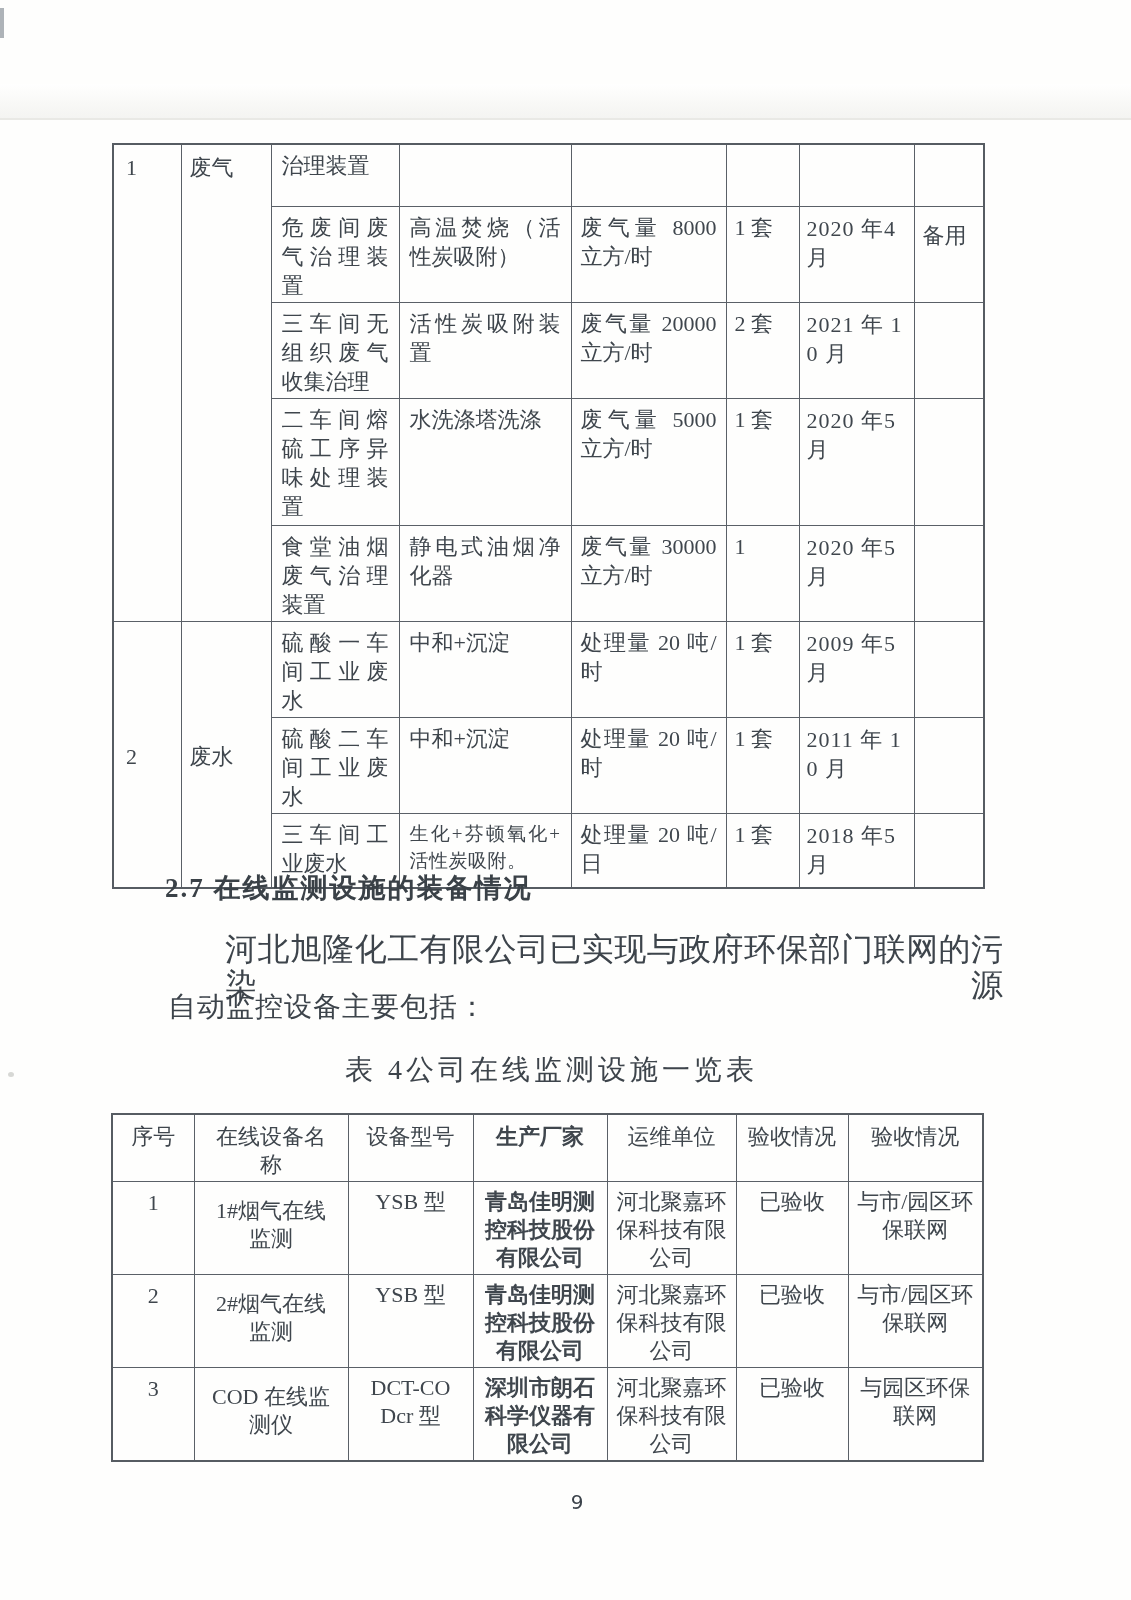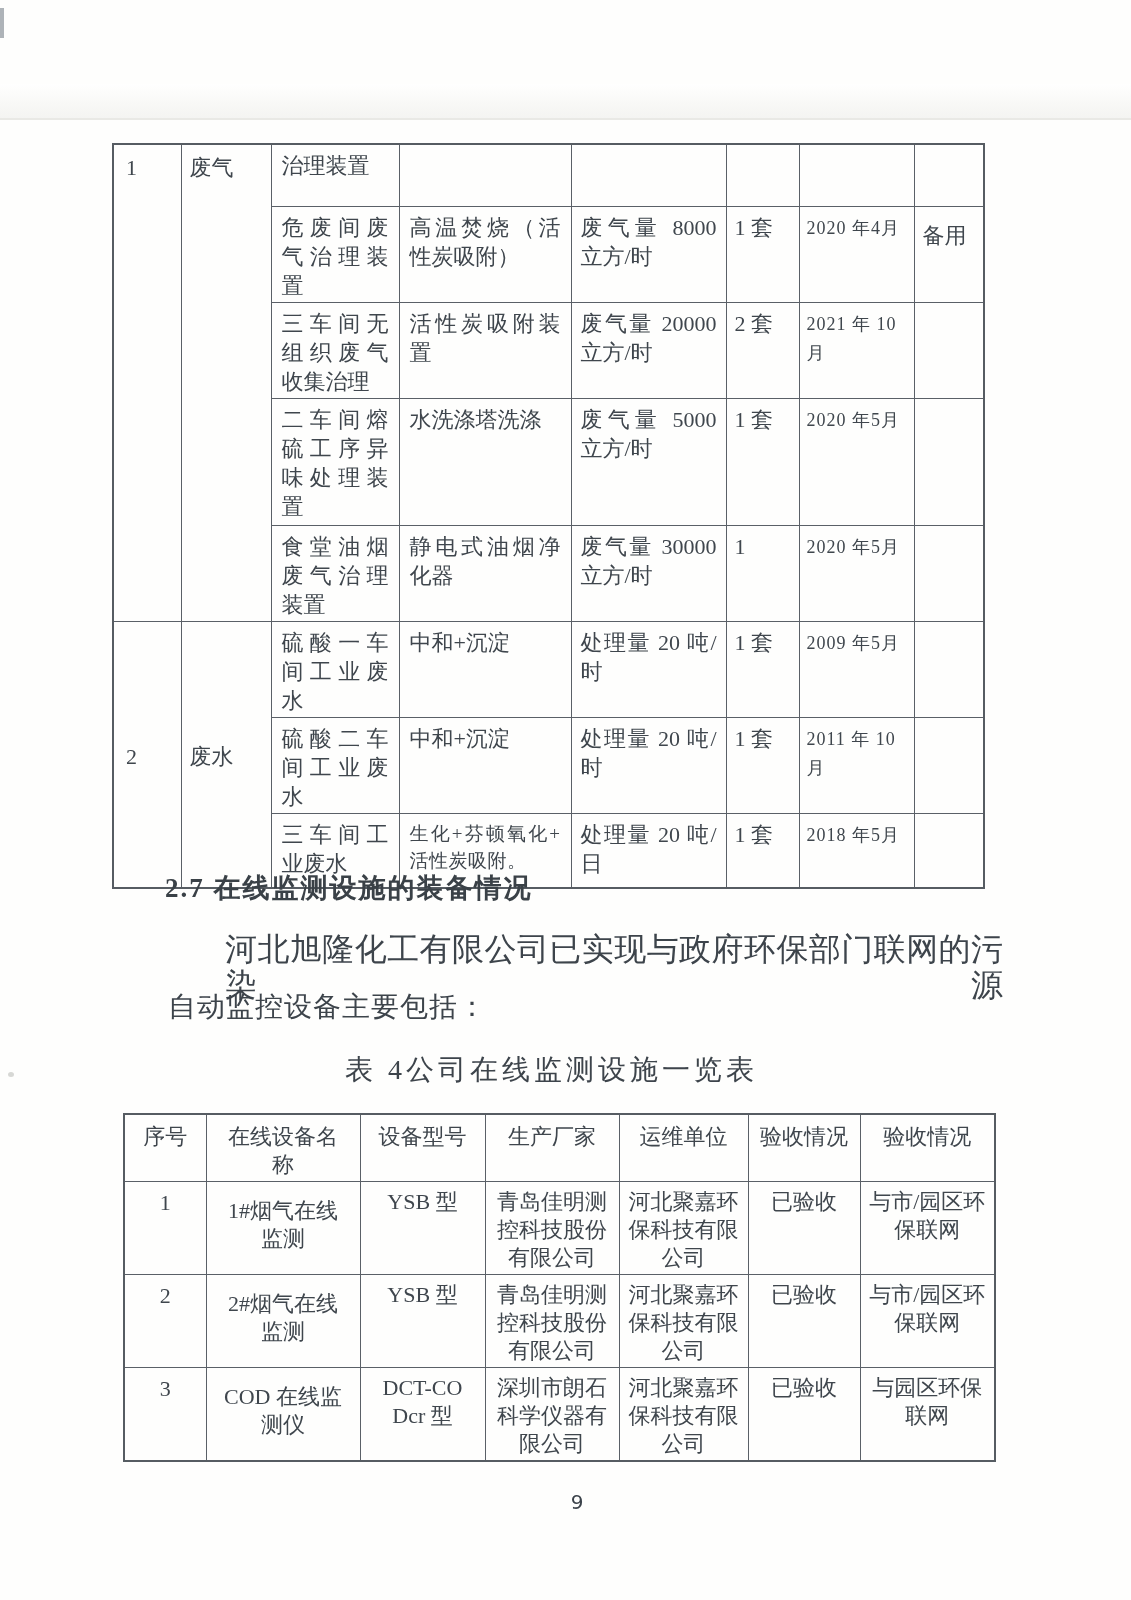--- a/index.html
+++ b/index.html
@@ -36,46 +36,46 @@
   .t1-wrap tr.rE{height:90px}
   .t1-wrap tr.rF{height:92px}
   .t1-wrap tr.rG{height:88px}
   .t1-wrap tr.rH{height:75px}
   .c-no{padding:8px 4px 4px 12px;}
   .c-cat{padding:8px 4px 4px 8px;}
   .c-name{text-align:justify;text-justify:inter-character;padding:6px 10px 2px;}
   .c-method{text-align:justify;text-justify:inter-character;padding:6px 10px 2px;}
   .c-cap{text-align:justify;text-justify:inter-character;padding:6px 9px 2px;}
   .c-qty{padding:6px 4px 2px 8px;margin-top:41px;}
-  .c-date{font-size:18px;padding:7px 4px 2px 7px;letter-spacing:1px;}
+  .c-date{font-size:22px;padding:7px 4px 2px 7px;letter-spacing:1px;}
   .c-remark{padding:14px 4px 2px 8px;}
   .small-cell{font-size:19px;line-height:27px;letter-spacing:0.5px;}
   .gmid{vertical-align:middle;}
   .gtop{vertical-align:top;}
   
   .sec-heading{position:absolute;left:165px;top:870px;font-size:27px;line-height:36px;
     font-weight:bold;letter-spacing:2px;color:#3a4147;}
   .para-line1{position:absolute;left:225px;top:931px;width:778px;font-size:32px;line-height:36px;
     text-align:justify;text-align-last:justify;color:#3d444b;}
   .para-line2{position:absolute;left:168px;top:989px;font-size:28px;line-height:36px;
     letter-spacing:1px;color:#3d444b;}
   .tbl-caption{position:absolute;left:345px;top:1051px;font-size:28px;line-height:37px;
     letter-spacing:4px;color:#3d444b;}
   
-  .t2-wrap{position:absolute;left:111px;top:1113px;margin-left:12px;}
+  .t2-wrap{position:absolute;left:111px;top:1113px;}
   .t2-wrap table{width:871px;border:2px solid #565c62;}
   .t2-wrap td{text-align:center;line-height:28px;}
   .t2-wrap tr.h{height:61px}
   .t2-wrap tr.r1{height:90px}
   .t2-wrap tr.r2{height:86px}
   .t2-wrap tr.r3{height:90px}
   .d-no{padding:7px 4px 2px;}
   .d-name{padding:15px 12px 2px;}
   .d-model{padding:6px 18px 2px;}
-  .d-mfr{padding:6px 8px 2px;}
+  .d-mfr{padding:6px 8px 2px;font-weight:bold;}
   .d-op{padding:6px 8px 2px;}
   .d-accept{padding:6px 7px 2px;}
   .d-net{padding:6px 8px 2px;}
   .t2-wrap tr.h td{padding-top:8px;}
   
   .page-num{position:absolute;left:0;top:1490px;width:1154px;text-align:center;
     font-size:20px;color:#3b424a;font-family:"DejaVu Sans","Liberation Sans",sans-serif;}
 </style>
 </head>
 <body>

